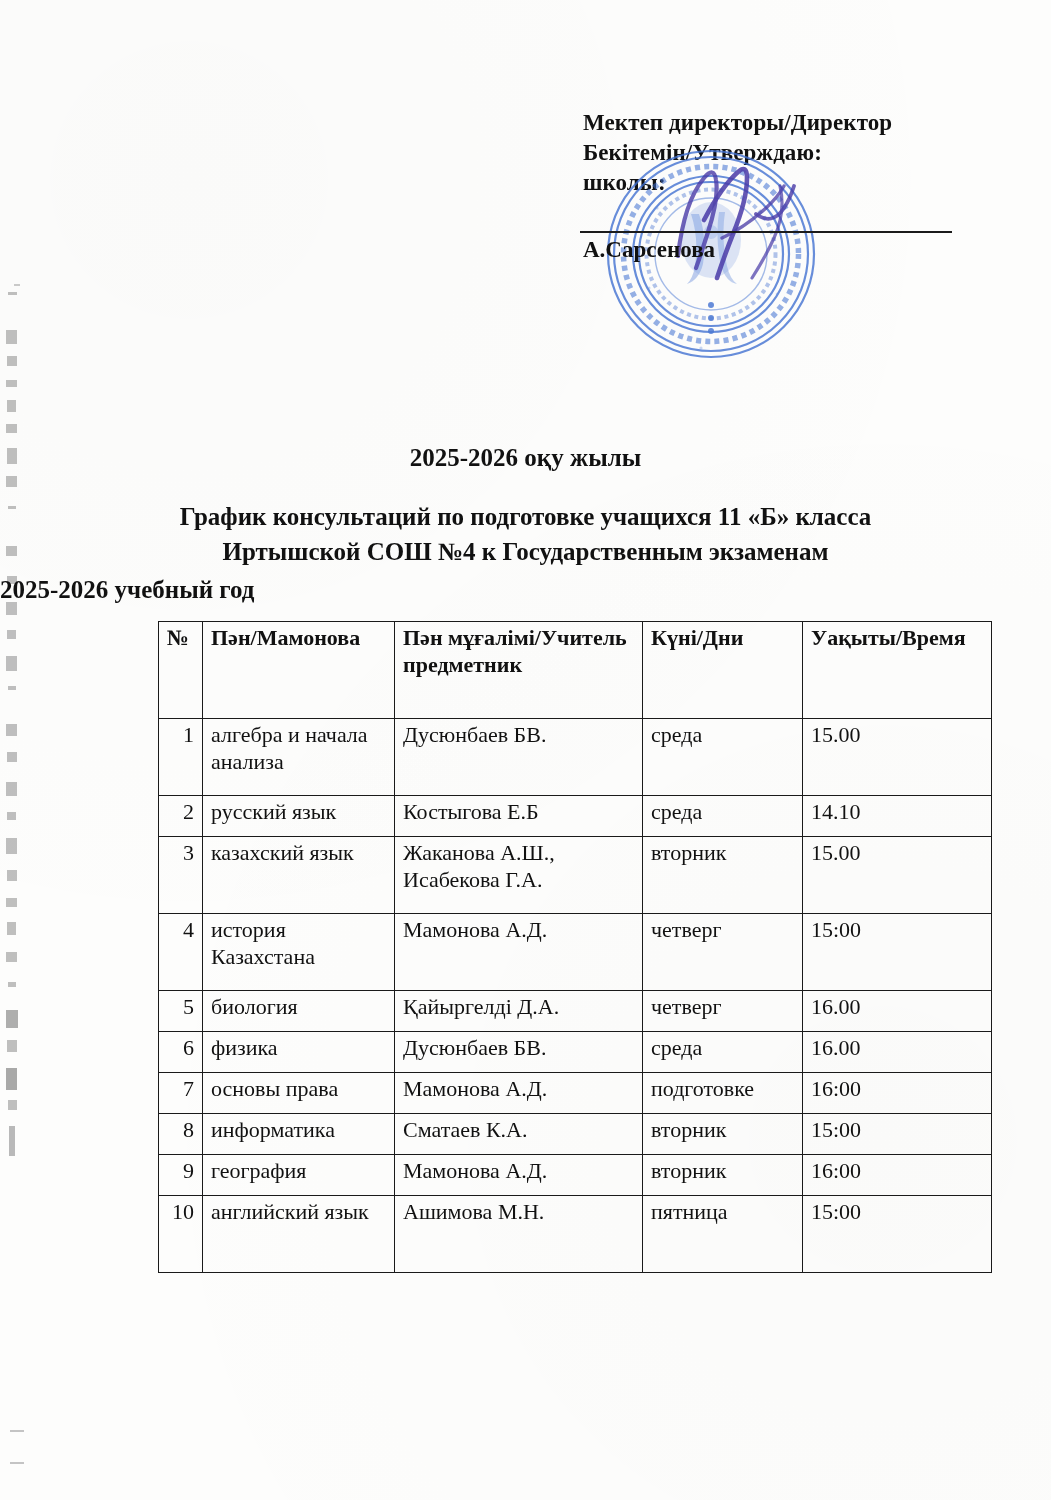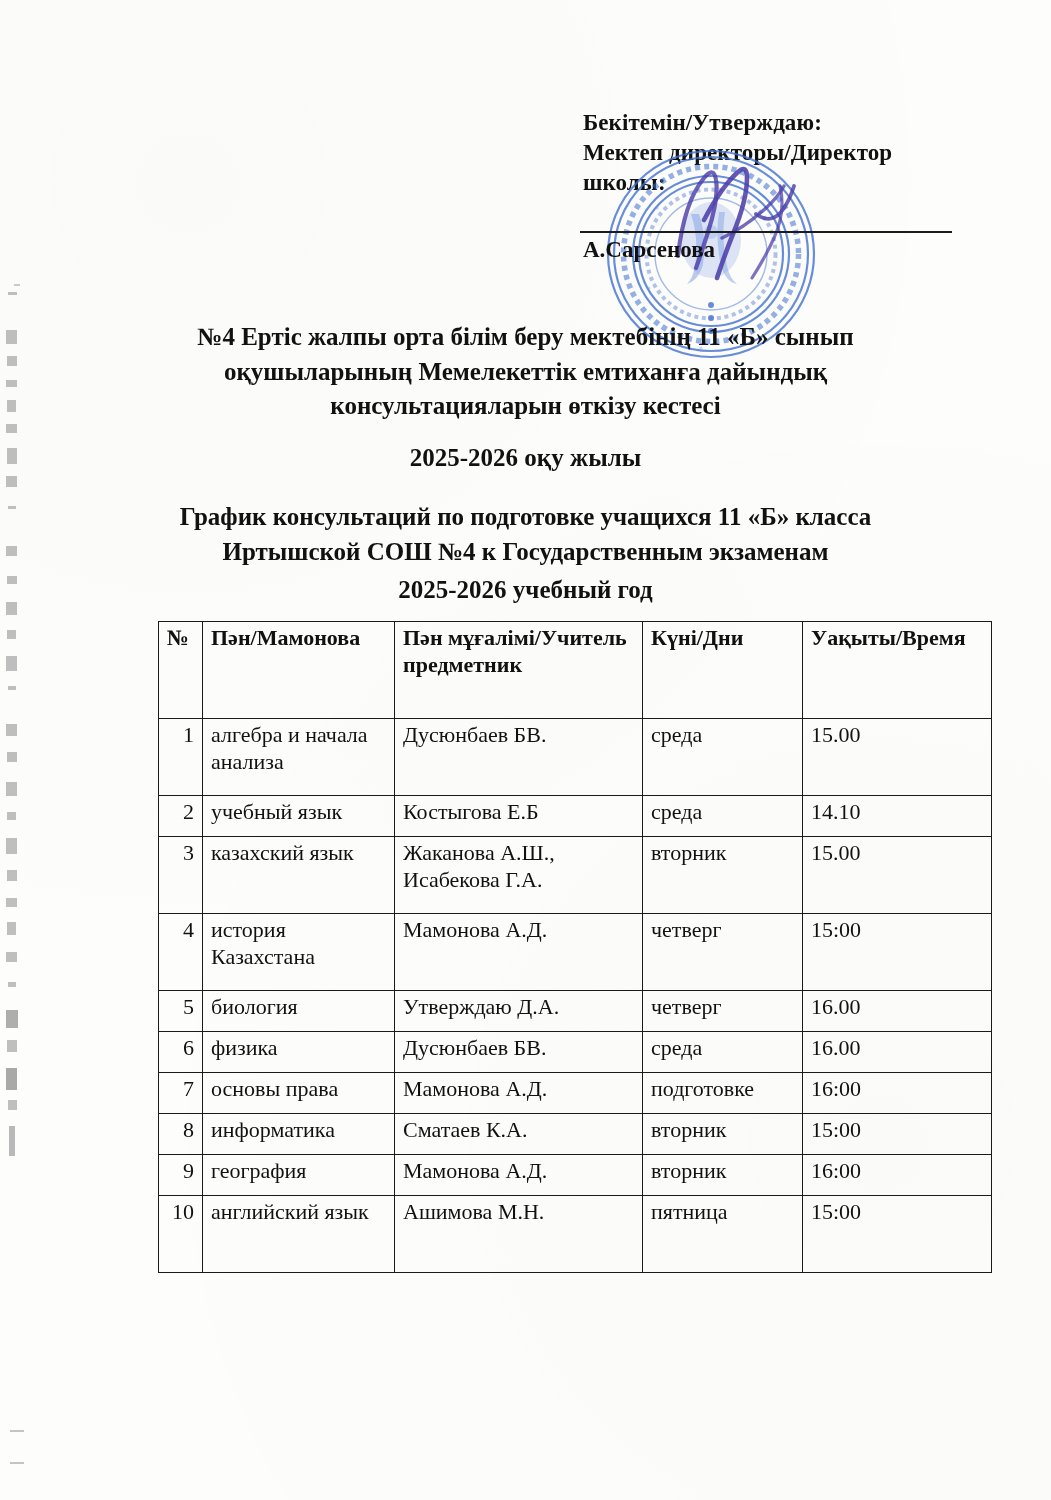--- a/index.html
+++ b/index.html
@@ -124,21 +124,20 @@
     top: 500px;
     font-size: 25px;
     padding: 0 120px;
     box-sizing: border-box;
   }
   .year-ru {
     position: absolute;
     top: 576px;
     left: 0;
     width: 1051px;
-    text-align: center;
     font-weight: bold;
     font-size: 25px;
   }
 
   
   .table-wrap {
     position: absolute;
     left: 158px;
     top: 621px;
     width: 833px;
@@ -218,22 +217,22 @@
     <div class="fleck" style="left:7px;  top:1040px; width:10px; height:12px;"></div>
     <div class="fleck" style="left:6px;  top:1068px; width:11px; height:22px; opacity:.75;"></div>
     <div class="fleck" style="left:8px;  top:1100px; width:9px;  height:10px;"></div>
     <div class="fleck" style="left:9px;  top:1126px; width:6px;  height:30px; opacity:.6;"></div>
     <div class="fleck" style="left:10px; top:1430px; width:14px; height:2px; opacity:.5;"></div>
     <div class="fleck" style="left:10px; top:1462px; width:14px; height:2px; opacity:.5;"></div>
     <div class="fleck" style="left:14px; top:284px;  width:6px;  height:2px; opacity:.45;"></div>
   </div>
 
   <div class="approval">
+    <div>Мектеп директоры/Директор</div>
     <div>Бекітемін/Утверждаю:</div>
-    <div>Мектеп директоры/Директор</div>
     <div>школы:</div>
   </div>
 
   <svg class="stamp" viewBox="0 0 212 212" aria-hidden="true">
     <g fill="none" stroke="#3f6fd0" stroke-width="2.2" opacity="0.85">
       <circle cx="106" cy="106" r="103"></circle>
       <circle cx="106" cy="106" r="97"></circle>
       <circle cx="106" cy="106" r="78"></circle>
       <circle cx="106" cy="106" r="72"></circle>
       <circle cx="106" cy="106" r="56" stroke-width="1.4" opacity="0.6"></circle>
@@ -276,21 +275,20 @@
       <path d="M44 70 q18 -34 34 -48 q9 -8 9 6 q0 22 -14 56 q-8 20 -16 44" stroke-width="4.6" opacity="0.9"></path>
       <path d="M62 88 q22 -10 44 -30 q12 -11 18 -22" stroke-width="3.4" opacity="0.8"></path>
       <path d="M96 64 q16 12 28 -6 q6 -9 10 -22" stroke-width="3.8" opacity="0.85"></path>
       <path d="M120 36 q6 26 -6 52 q-8 18 -22 40" stroke-width="3.2" opacity="0.75"></path>
     </g>
   </svg>
 
   <div class="sign-line"></div>
   <div class="signer">А.Сарсенова</div>
 
-  <div class="title-kz">№4 Ертіс жалпы орта білім беру мектебінің  11 «Б»  сынып оқушыларының Мемелекеттік емтиханға дайындық консультацияларын өткізу кестесі</div>
   <div class="year-kz">2025-2026 оқу жылы</div>
   <div class="title-ru">График консультаций по подготовке  учащихся 11 «Б» класса Иртышской СОШ №4 к Государственным экзаменам</div>
   <div class="year-ru">2025-2026 учебный год</div>
 
   <div class="table-wrap">
     <table class="schedule">
       <colgroup>
         <col class="col-num">
         <col class="col-subj">
         <col class="col-teach">
@@ -309,21 +307,21 @@
       <tbody id="schedule-body">
           <tr class="r-tall">
             <td class="cell-num">1</td>
             <td>алгебра и начала анализа</td>
             <td>Дусюнбаев БВ.</td>
             <td>среда</td>
             <td class="cell-time">15.00</td>
           </tr>
           <tr class="r-short">
             <td class="cell-num">2</td>
-            <td>учебный язык</td>
+            <td>русский язык</td>
             <td>Костыгова Е.Б</td>
             <td>среда</td>
             <td class="cell-time">14.10</td>
           </tr>
           <tr class="r-tall">
             <td class="cell-num">3</td>
             <td>казахский язык</td>
             <td>Жаканова А.Ш., Исабекова Г.А.</td>
             <td>вторник</td>
             <td class="cell-time">15.00</td>
@@ -331,21 +329,21 @@
           <tr class="r-tall">
             <td class="cell-num">4</td>
             <td>история Казахстана</td>
             <td>Мамонова А.Д.</td>
             <td>четверг</td>
             <td class="cell-time">15:00</td>
           </tr>
           <tr class="r-short">
             <td class="cell-num">5</td>
             <td>биология</td>
-            <td>Утверждаю Д.А.</td>
+            <td>Қайыргелді Д.А.</td>
             <td>четверг</td>
             <td class="cell-time">16.00</td>
           </tr>
           <tr class="r-short">
             <td class="cell-num">6</td>
             <td>физика</td>
             <td>Дусюнбаев БВ.</td>
             <td>среда</td>
             <td class="cell-time">16.00</td>
           </tr>

